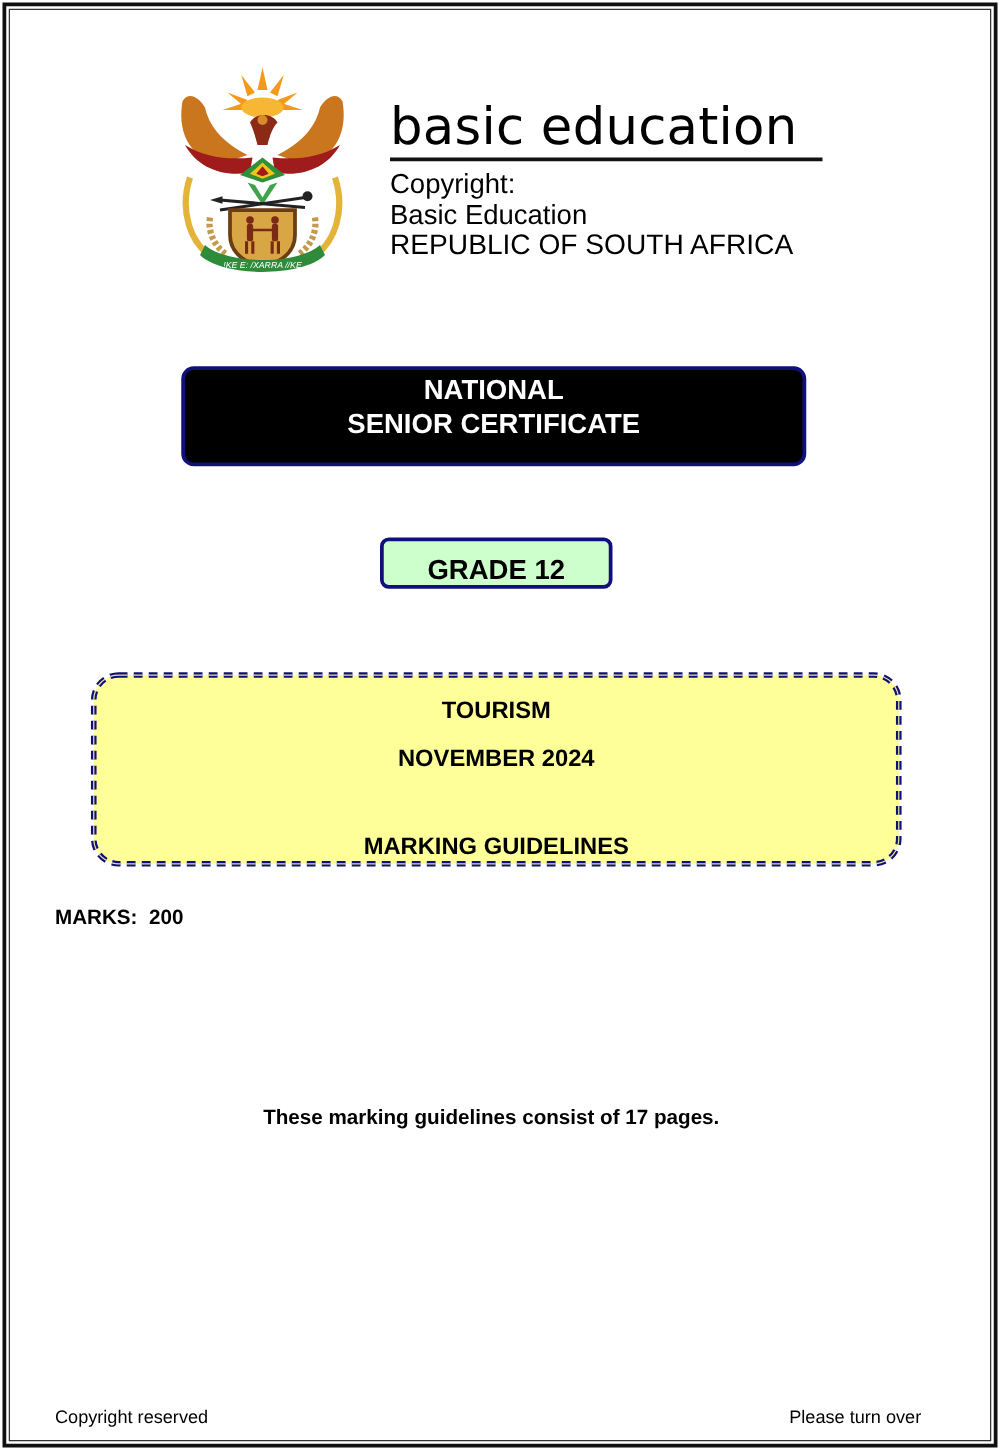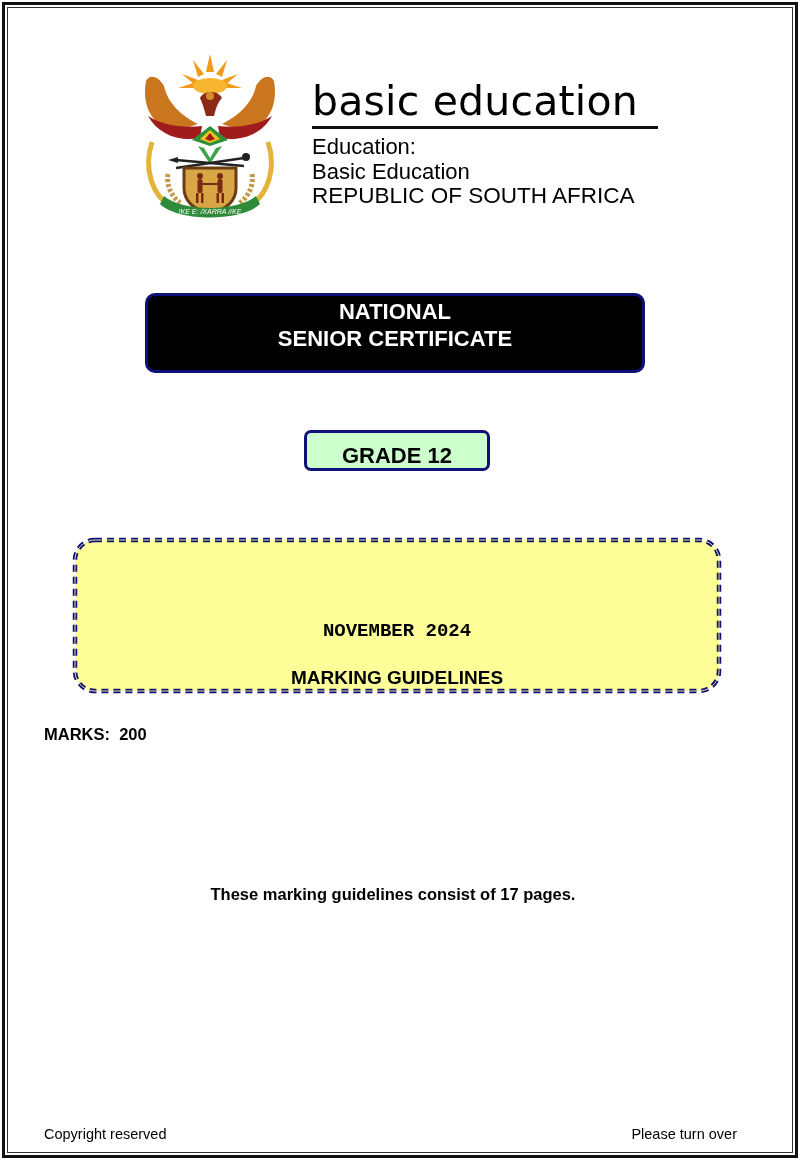--- a/index.html
+++ b/index.html
@@ -16,21 +16,21 @@
   .dept-3 { top: 183px; font-weight: normal; font-size: 22.5px; }
 
   .nsc-box { position: absolute; left: 145px; top: 293px; width: 500px; height: 80px; box-sizing: border-box; background: #000; border: 3px solid #10107a; border-radius: 10px; color: #fff; text-align: center; font-weight: bold; font-size: 22px; line-height: 27px; padding-top: 2px; }
 
   .grade-box { position: absolute; left: 304px; top: 430px; width: 186px; height: 41px; box-sizing: border-box; background: #ccffcc; border: 3px solid #10107a; border-radius: 7px; text-align: center; font-weight: bold; font-size: 22px; line-height: 45px; }
 
   .subject-box { position: absolute; left: 72px; top: 537px; width: 650px; height: 157px; }
   .subject-box svg { position: absolute; left: 0; top: 0; }
   .subject-line { position: absolute; left: 0; width: 650px; text-align: center; font-weight: bold; font-size: 19px; line-height: 22px; }
   .subject-1 { top: 21px; }
-  .subject-2 { top: 83px; font-family: Liberation Mono, monospace; }
+  .subject-2 { top: 60px; }
   .subject-3 { top: 130px; }
 
   .marks { position: absolute; left: 44px; top: 724px; font-weight: bold; font-size: 16.5px; line-height: 20px; white-space: pre; }
   .pages-note { position: absolute; left: 0; top: 865px; width: 786px; text-align: center; font-weight: bold; font-size: 16.5px; line-height: 20px; margin-top: 19px; }
 
   .footer-left { position: absolute; left: 44px; top: 1125px; font-size: 14.5px; line-height: 18px; }
   .footer-right { position: absolute; right: 63px; top: 1125px; font-size: 14.5px; line-height: 18px; }
 </style>
 </head>
 <body>
@@ -91,36 +91,37 @@
       <rect x="64" y="137" width="16" height="2"></rect>
     </g>
 
     <path d="M22,158 C40,176 104,176 122,158 L118,150 C100,166 44,166 26,150 Z" fill="#2e8b3a"></path>
     <text x="72" y="168" font-family="Liberation Sans, sans-serif" font-size="7" font-style="italic" fill="#ffffff" text-anchor="middle">!KE E: /XARRA //KE</text>
   </svg>
 </div>
 
 <div class="brand-title">basic education</div>
 <div class="brand-rule"></div>
-<div class="dept-line dept-1">Education:</div>
+<div class="dept-line dept-1">Copyright:</div>
 <div class="dept-line dept-2">Basic Education</div>
 <div class="dept-line dept-3">REPUBLIC OF SOUTH AFRICA</div>
 
 <div class="nsc-box">
   <div>NATIONAL</div>
   <div>SENIOR CERTIFICATE</div>
 </div>
 
 <div class="grade-box">GRADE 12</div>
 
 <div class="subject-box">
   <svg width="650" height="157" viewBox="0 0 650 157">
     <rect x="3" y="3" width="644" height="151" rx="20" ry="20" fill="#ffff99" stroke="#10107a" stroke-width="4.5" stroke-dasharray="7,5"></rect>
     <rect x="3" y="3" width="644" height="151" rx="20" ry="20" fill="none" stroke="#ffff99" stroke-width="1" stroke-dasharray="7,5" opacity="0.9"></rect>
   </svg>
+  <div class="subject-line subject-1">TOURISM</div>
   <div class="subject-line subject-2">NOVEMBER 2024</div>
   <div class="subject-line subject-3">MARKING GUIDELINES</div>
 </div>
 
 <div class="marks">MARKS:  200</div>
 
 <div class="pages-note">These marking guidelines consist of 17 pages.</div>
 
 <div class="footer-left">Copyright reserved</div>
 <div class="footer-right">Please turn over</div>

